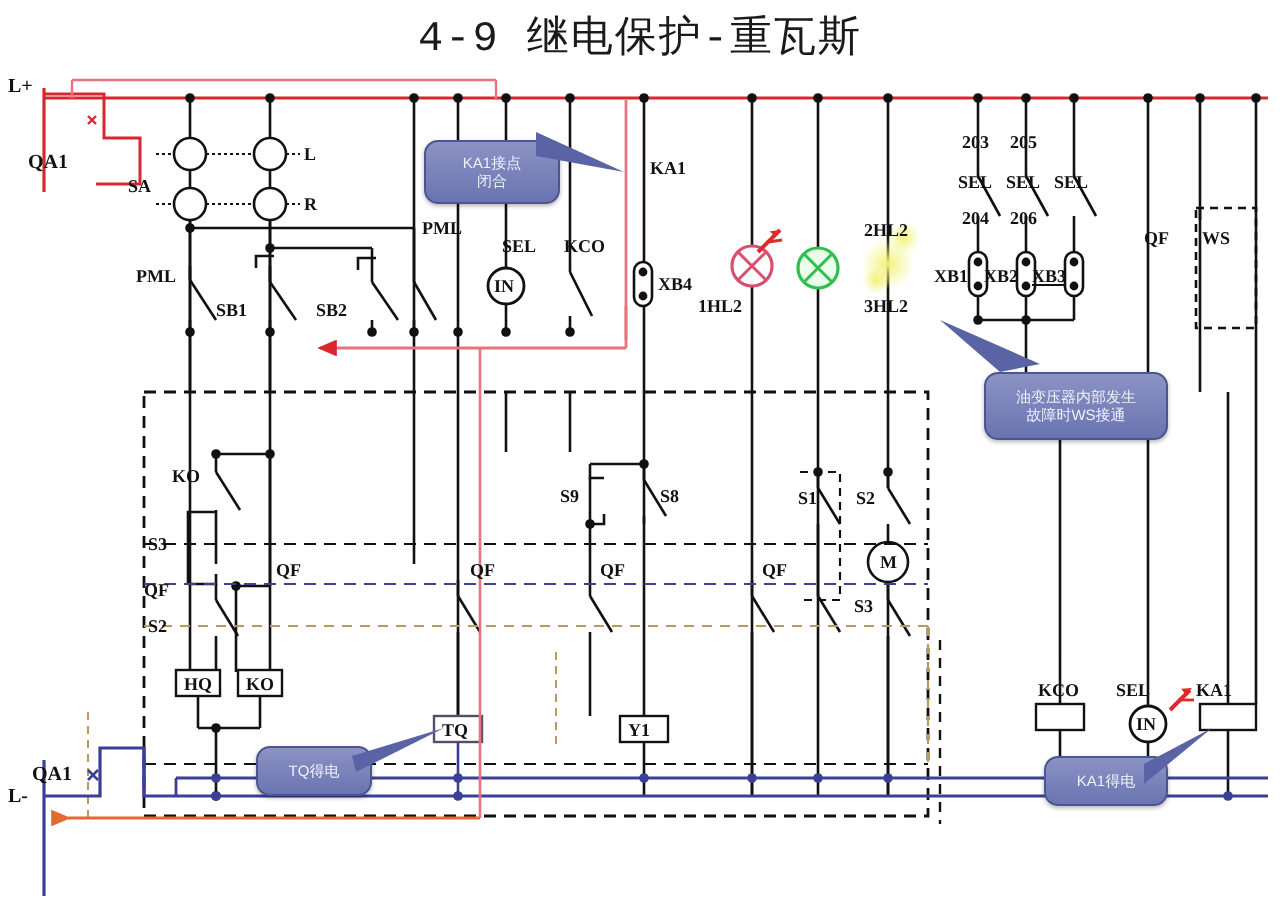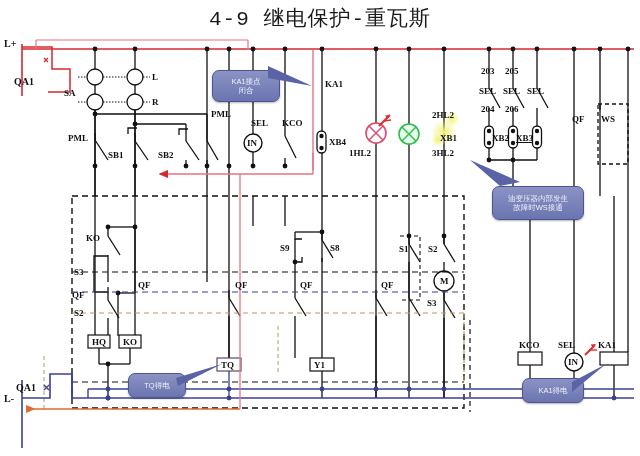--- a/index.html
+++ b/index.html
@@ -444,21 +444,21 @@
   <div class="lbl" style="left:400px;top:110px;margin-left:32px;">2HL2</div>
   <div class="lbl" style="left:432px;top:148px;">3HL2</div>
 
   <div class="lbl" style="left:481px;top:66px;">203</div>
   <div class="lbl" style="left:481px;top:104px;">204</div>
   <div class="lbl" style="left:505px;top:66px;">205</div>
   <div class="lbl" style="left:505px;top:104px;">206</div>
   <div class="lbl" style="left:479px;top:86px;">SEL</div>
   <div class="lbl" style="left:503px;top:86px;">SEL</div>
   <div class="lbl" style="left:527px;top:86px;">SEL</div>
-  <div class="lbl" style="left:440px;top:133px;">XB1</div>
+  <div class="lbl" style="left:467px;top:133px;">XB1</div>
   <div class="lbl" style="left:492px;top:133px;">XB2</div>
   <div class="lbl" style="left:516px;top:133px;text-decoration:underline;">XB3</div>
   <div class="lbl" style="left:572px;top:114px;">QF</div>
   <div class="lbl" style="left:601px;top:114px;">WS</div>
 
   <div class="lbl" style="left:86px;top:233px;">KO</div>
   <div class="lbl" style="left:74px;top:267px;">S3</div>
   <div class="lbl" style="left:72px;top:290px;">QF</div>
   <div class="lbl" style="left:74px;top:308px;">S2</div>
   <div class="lbl" style="left:138px;top:280px;">QF</div>

